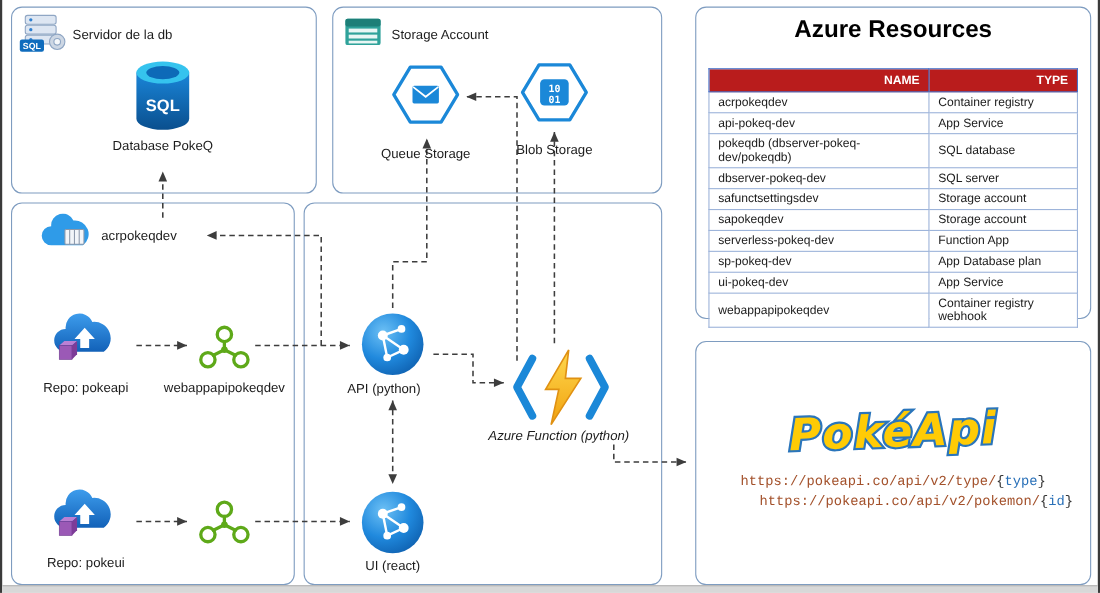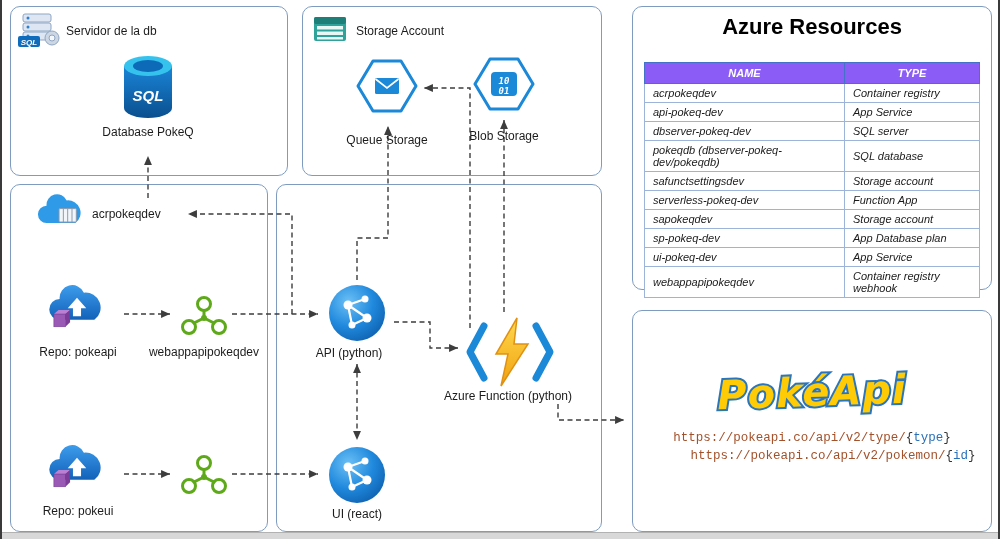--- a/index.html
+++ b/index.html
@@ -1,27 +1,27 @@
 <!DOCTYPE html>
 <html><head>
 <meta charset="utf-8">
 <style>
   * { box-sizing: border-box; margin: 0; padding: 0; }
   html, body { width: 1000px; height: 539px; background: #fff; font-family: "Liberation Sans", sans-serif; }
   .stage { position: relative; width: 1000px; height: 539px; background: #ffffff;
            border-left: 2px solid #3a3a3a; border-right: 2px solid #3a3a3a; overflow: hidden; }
   .gbox { position: absolute; border: 1px solid #7e9cc0; border-radius: 10px; background: #fff; z-index: 1; }
-  .abs  { position: absolute; z-index: 4; font-style: italic; }
+  .abs  { position: absolute; z-index: 4; }
   .lbl  { position: absolute; z-index: 4; font-size: 12px; color: #1c1c1c; line-height: 1.15; }
   .center { text-align: center; }
   .edges { position: absolute; left: 0; top: 0; z-index: 3; pointer-events: none; }
   .res-title { position: absolute; left: 630px; top: 14px; width: 360px; text-align: center;
                font-size: 22px; font-weight: bold; color: #000; z-index: 4; }
   .res-table { border-collapse: collapse; width: 336px; font-size: 11px; }
-  .res-table th { background: #8b5cf6; color: #fff; text-align: center; font-weight: bold;
+  .res-table th { background: #b91c1c; color: #fff; text-align: right; font-weight: bold;
                   padding: 4px 8px; border: 1px solid #4671c9; }
   .res-table td { border: 1px solid #9db4da; padding: 3px 8px; color: #1a1a1a; background: #fff; }
   .url-line { position: absolute; left: 630px; width: 360px; text-align: center; z-index: 4;
               font-family: "Liberation Mono", "DejaVu Sans Mono", monospace; font-size: 12.5px; }
   .url-base  { color: #a3512b; }
   .url-brace { color: #333333; }
   .url-param { color: #2970b8; }
   .logo-wrap { position: absolute; left: 630px; top: 362px; width: 360px; text-align: center;
                transform: rotate(-2deg); z-index: 4; }
   .bottom-bar { position: absolute; left: 0; right: 0; bottom: 0; height: 7px;
@@ -137,38 +137,38 @@
       <tbody>
           <tr>
             <td>acrpokeqdev</td>
             <td>Container registry</td>
           </tr>
           <tr>
             <td>api-pokeq-dev</td>
             <td>App Service</td>
           </tr>
           <tr>
+            <td>pokeqdb (dbserver-pokeq-dev/pokeqdb)</td>
+            <td>SQL database</td>
+          </tr>
+          <tr>
             <td>dbserver-pokeq-dev</td>
             <td>SQL server</td>
           </tr>
           <tr>
-            <td>pokeqdb (dbserver-pokeq-dev/pokeqdb)</td>
-            <td>SQL database</td>
-          </tr>
-          <tr>
             <td>safunctsettingsdev</td>
             <td>Storage account</td>
           </tr>
           <tr>
+            <td>sapokeqdev</td>
+            <td>Storage account</td>
+          </tr>
+          <tr>
             <td>serverless-pokeq-dev</td>
             <td>Function App</td>
-          </tr>
-          <tr>
-            <td>sapokeqdev</td>
-            <td>Storage account</td>
           </tr>
           <tr>
             <td>sp-pokeq-dev</td>
             <td>App Database plan</td>
           </tr>
           <tr>
             <td>ui-pokeq-dev</td>
             <td>App Service</td>
           </tr>
           <tr>
@@ -307,21 +307,21 @@
         <linearGradient id="boltg" x1="0" y1="0" x2="0" y2="1">
           <stop offset="0%" stop-color="#ffd94f"></stop>
             <stop offset="100%" stop-color="#f0a10e"></stop>
         </linearGradient>
       </defs>
       <polyline points="20,10 6,36 20,62" fill="none" stroke="#1b88d8" stroke-width="7" stroke-linecap="round" stroke-linejoin="round"></polyline>
       <polyline points="72,10 86,36 72,62" fill="none" stroke="#1b88d8" stroke-width="7" stroke-linecap="round" stroke-linejoin="round"></polyline>
       <polygon points="53,2 32,38 44,38 37,70 64,28 50,28" fill="url(#boltg)" stroke="#e09112" stroke-width="1.5"></polygon>
     </svg>
   </div>
-  <div class="lbl center" style="left:428px; top:390px; width:156px;">Azure Function (python)</div>
+  <div class="lbl center" style="left:428px; top:390px; width:156px;font-style:italic;">Azure Function (python)</div>
 
   <div class="logo-wrap">
     <svg width="220" height="62" viewBox="0 0 220 62">
       <text x="110" y="44" text-anchor="middle" font-family="DejaVu Sans, sans-serif" font-size="40" font-weight="bold" font-style="italic" fill="#ffcb05" stroke="#2a75bb" stroke-width="4" paint-order="stroke" letter-spacing="1">PokéApi</text>
     </svg>
   </div>
 
   <div class="url-line" style="top:431px;"><span class="url-base">https://pokeapi.co/api/v2/type/</span><span class="url-brace">{</span><span class="url-param">type</span><span class="url-brace">}</span></div>
 
   <div class="url-line" style="top:449px;padding-left:42px;"><span class="url-base">https://pokeapi.co/api/v2/pokemon/</span><span class="url-brace">{</span><span class="url-param">id</span><span class="url-brace">}</span></div>

